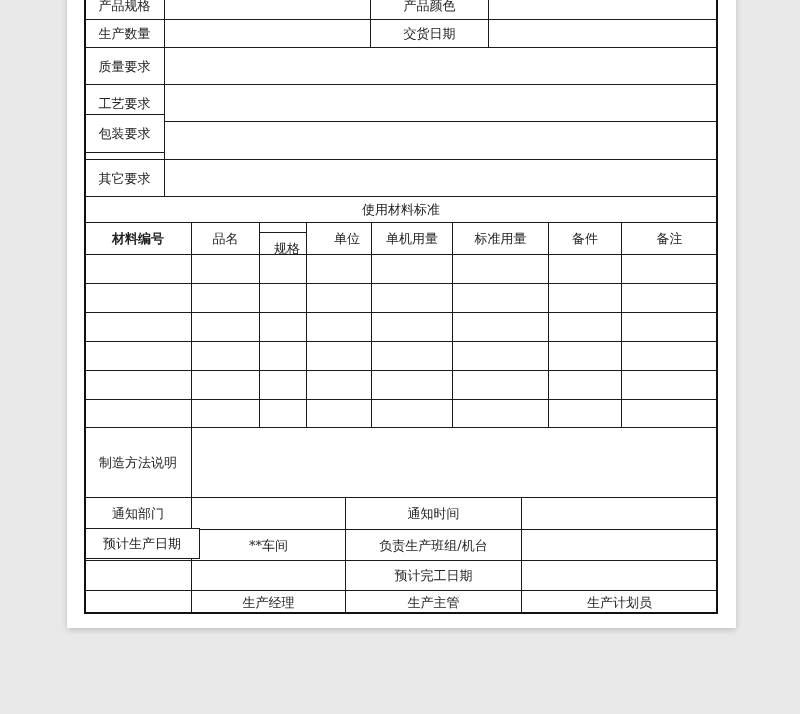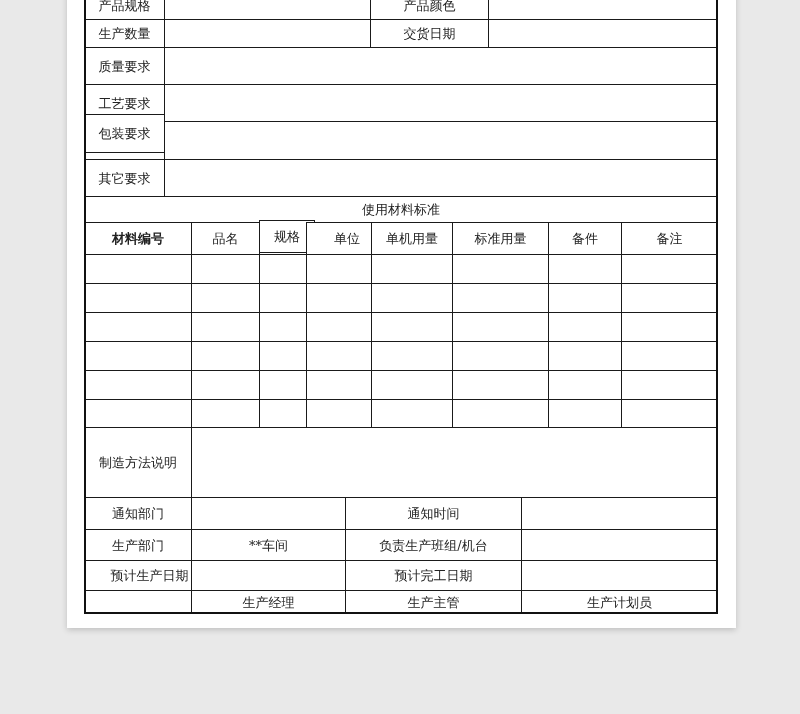--- a/index.html
+++ b/index.html
@@ -51,21 +51,21 @@
 <div class="cell" style="left:84px;top:114px;width:81px;height:39px;">包装要求</div>
 <div class="cell" style="left:164px;top:121px;width:554px;height:39px;"></div>
 
 <div class="cell" style="left:84px;top:159px;width:81px;height:38px;">其它要求</div>
 <div class="cell" style="left:164px;top:159px;width:554px;height:38px;"></div>
 
 <div class="cell" style="left:84px;top:196px;width:634px;height:27px;font-family:Liberation Serif, serif;">使用材料标准</div>
 
 <div class="cell" style="left:84px;top:222px;width:108px;height:33px;font-weight:bold;">材料编号</div>
 <div class="cell" style="left:191px;top:222px;width:69px;height:33px;">品名</div>
-<div class="cell" style="left:259px;top:220px;width:56px;height:33px;">规格</div>
+<div class="cell" style="left:259px;top:232px;width:56px;height:33px;">规格</div>
 <div class="cell" style="left:306px;top:222px;width:66px;height:33px;padding-left:16px;">单位</div>
 <div class="cell" style="left:371px;top:222px;width:82px;height:33px;">单机用量</div>
 <div class="cell" style="left:452px;top:222px;width:97px;height:33px;">标准用量</div>
 <div class="cell" style="left:548px;top:222px;width:74px;height:33px;">备件</div>
 <div class="cell" style="left:621px;top:222px;width:97px;height:33px;">备注</div>
 
 <div id="material-rows">
     <div class="cell" style="left: 84px; top: 254px; width: 108px; height: 30px;"></div>
     <div class="cell" style="left: 191px; top: 254px; width: 69px; height: 30px;"></div>
     <div class="cell" style="left: 259px; top: 254px; width: 48px; height: 30px;"></div>
@@ -122,21 +122,21 @@
 <div class="cell" style="left:84px;top:497px;width:108px;height:33px;">通知部门</div>
 <div class="cell" style="left:191px;top:497px;width:155px;height:33px;"></div>
 <div class="cell" style="left:345px;top:497px;width:177px;height:33px;">通知时间</div>
 <div class="cell" style="left:521px;top:497px;width:197px;height:33px;"></div>
 
 <div class="cell" style="left:84px;top:529px;width:108px;height:32px;">生产部门</div>
 <div class="cell" style="left:191px;top:529px;width:155px;height:32px;">**车间</div>
 <div class="cell" style="left:345px;top:529px;width:177px;height:32px;">负责生产班组/机台</div>
 <div class="cell" style="left:521px;top:529px;width:197px;height:32px;"></div>
 
-<div class="cell" style="left:84px;top:560px;width:131px;height:31px;">预计生产日期</div>
+<div class="cell" style="left:84px;top:528px;width:116px;height:31px;">预计生产日期</div>
 <div class="cell" style="left:191px;top:560px;width:155px;height:31px;"></div>
 <div class="cell" style="left:345px;top:560px;width:177px;height:31px;">预计完工日期</div>
 <div class="cell" style="left:521px;top:560px;width:197px;height:31px;"></div>
 
 <div class="cell" style="left:84px;top:590px;width:108px;height:24px;"></div>
 <div class="cell" style="left:191px;top:590px;width:155px;height:24px;align-items:flex-start;padding-top:5px;">生产经理</div>
 <div class="cell" style="left:345px;top:590px;width:177px;height:24px;align-items:flex-start;padding-top:5px;">生产主管</div>
 <div class="cell" style="left:521px;top:590px;width:197px;height:24px;align-items:flex-start;padding-top:5px;">生产计划员</div>
 
 <div class="outer"></div>

